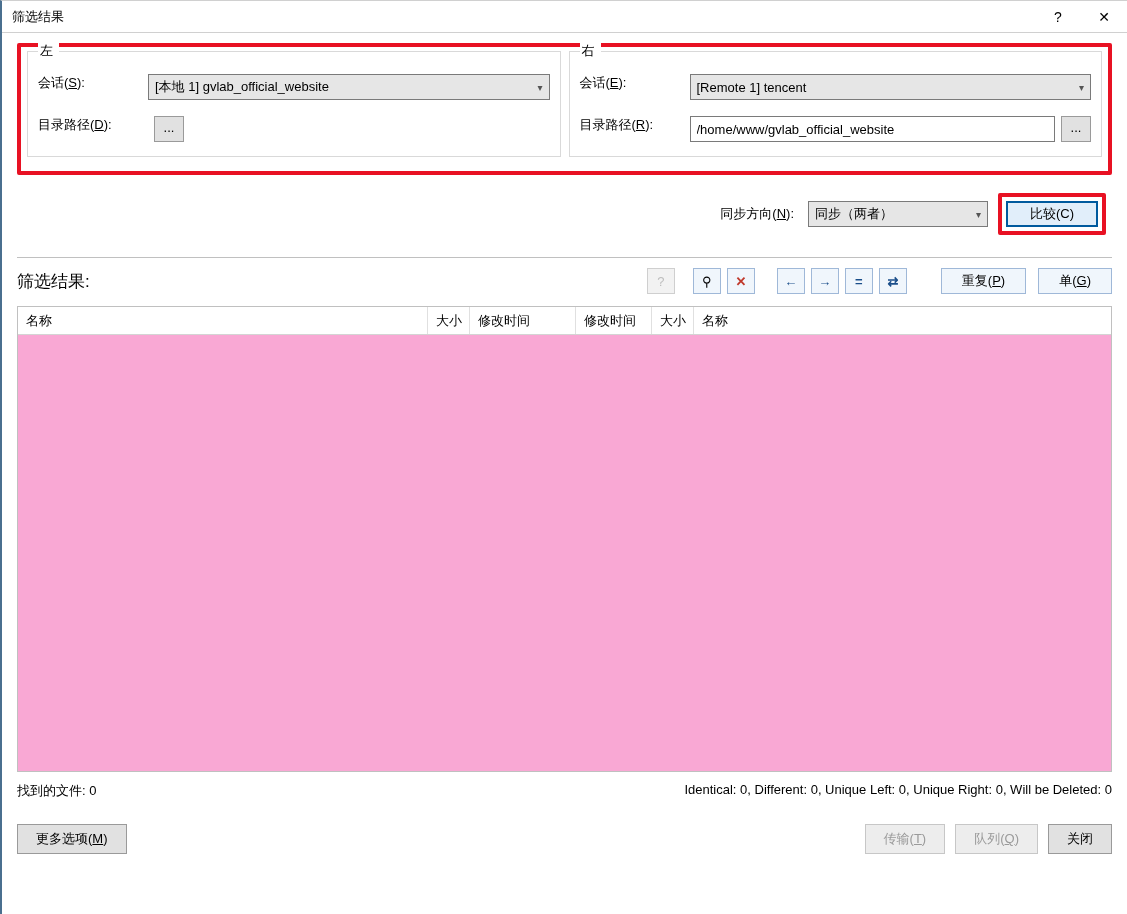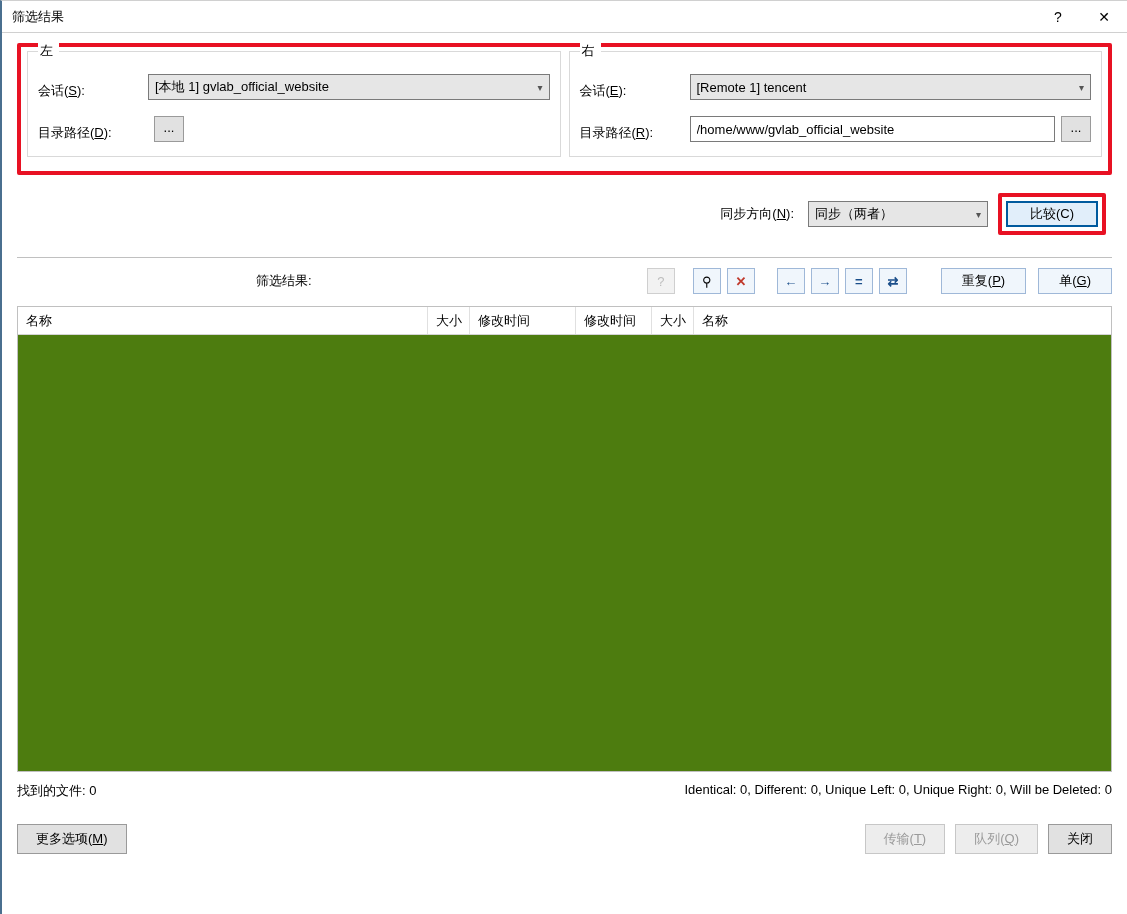--- a/index.html
+++ b/index.html
@@ -46,21 +46,21 @@
 .panel-legend {
   position: relative;
   top: -10px;
   background: #fff;
   padding: 0 6px 0 2px;
   display: inline-block;
   font-size: 13px;
 }
 .field-row {
   display: flex;
-  align-items: flex-end;
+  align-items: flex-start;
   margin-top: 4px;
 }
 .field-row + .field-row { margin-top: 16px; }
 .field-label {
   width: 110px;
   font-size: 13px;
 }
 .field-label .ul { text-decoration: underline; }
 .combo {
   flex: 1;
@@ -129,23 +129,23 @@
   box-shadow: 0 1px 0 #fff;
 }
 .filter-row {
   display: flex;
   align-items: center;
   padding: 10px 15px 0 15px;
   gap: 6px;
 }
 .filter-label {
   flex: 1;
-  text-align: center;
+  text-align: left;
   padding-right: 90px;
-  font-size: 13px;
+  font-size: 17px;
 }
 .icon-btn {
   width: 28px; height: 26px;
   border: 1px solid #9fb8d8;
   background: #f0f6fc;
   display: flex; align-items: center; justify-content: center;
   font-size: 13px;
 }
 .icon-btn.disabled {
   border: 1px solid #cfcfcf;
@@ -160,21 +160,21 @@
   border: 1px solid #9fb8d8;
   background: #f0f6fc;
   font-size: 13px;
   margin-left: 6px;
 }
 .wide-btn .ul { text-decoration: underline; }
 .table-container {
   margin: 12px 15px 0 15px;
   border: 1px solid #c0c0c0;
   height: 466px;
-  background: #4d7c0f;
+  background: #f9a8d4;
   overflow: hidden;
 }
 .table-header {
   display: flex;
   height: 28px;
   background: #fff;
   border-bottom: 1px solid #d4d4d4;
 }
 .th {
   border-right: 1px solid #e0e0e0;

